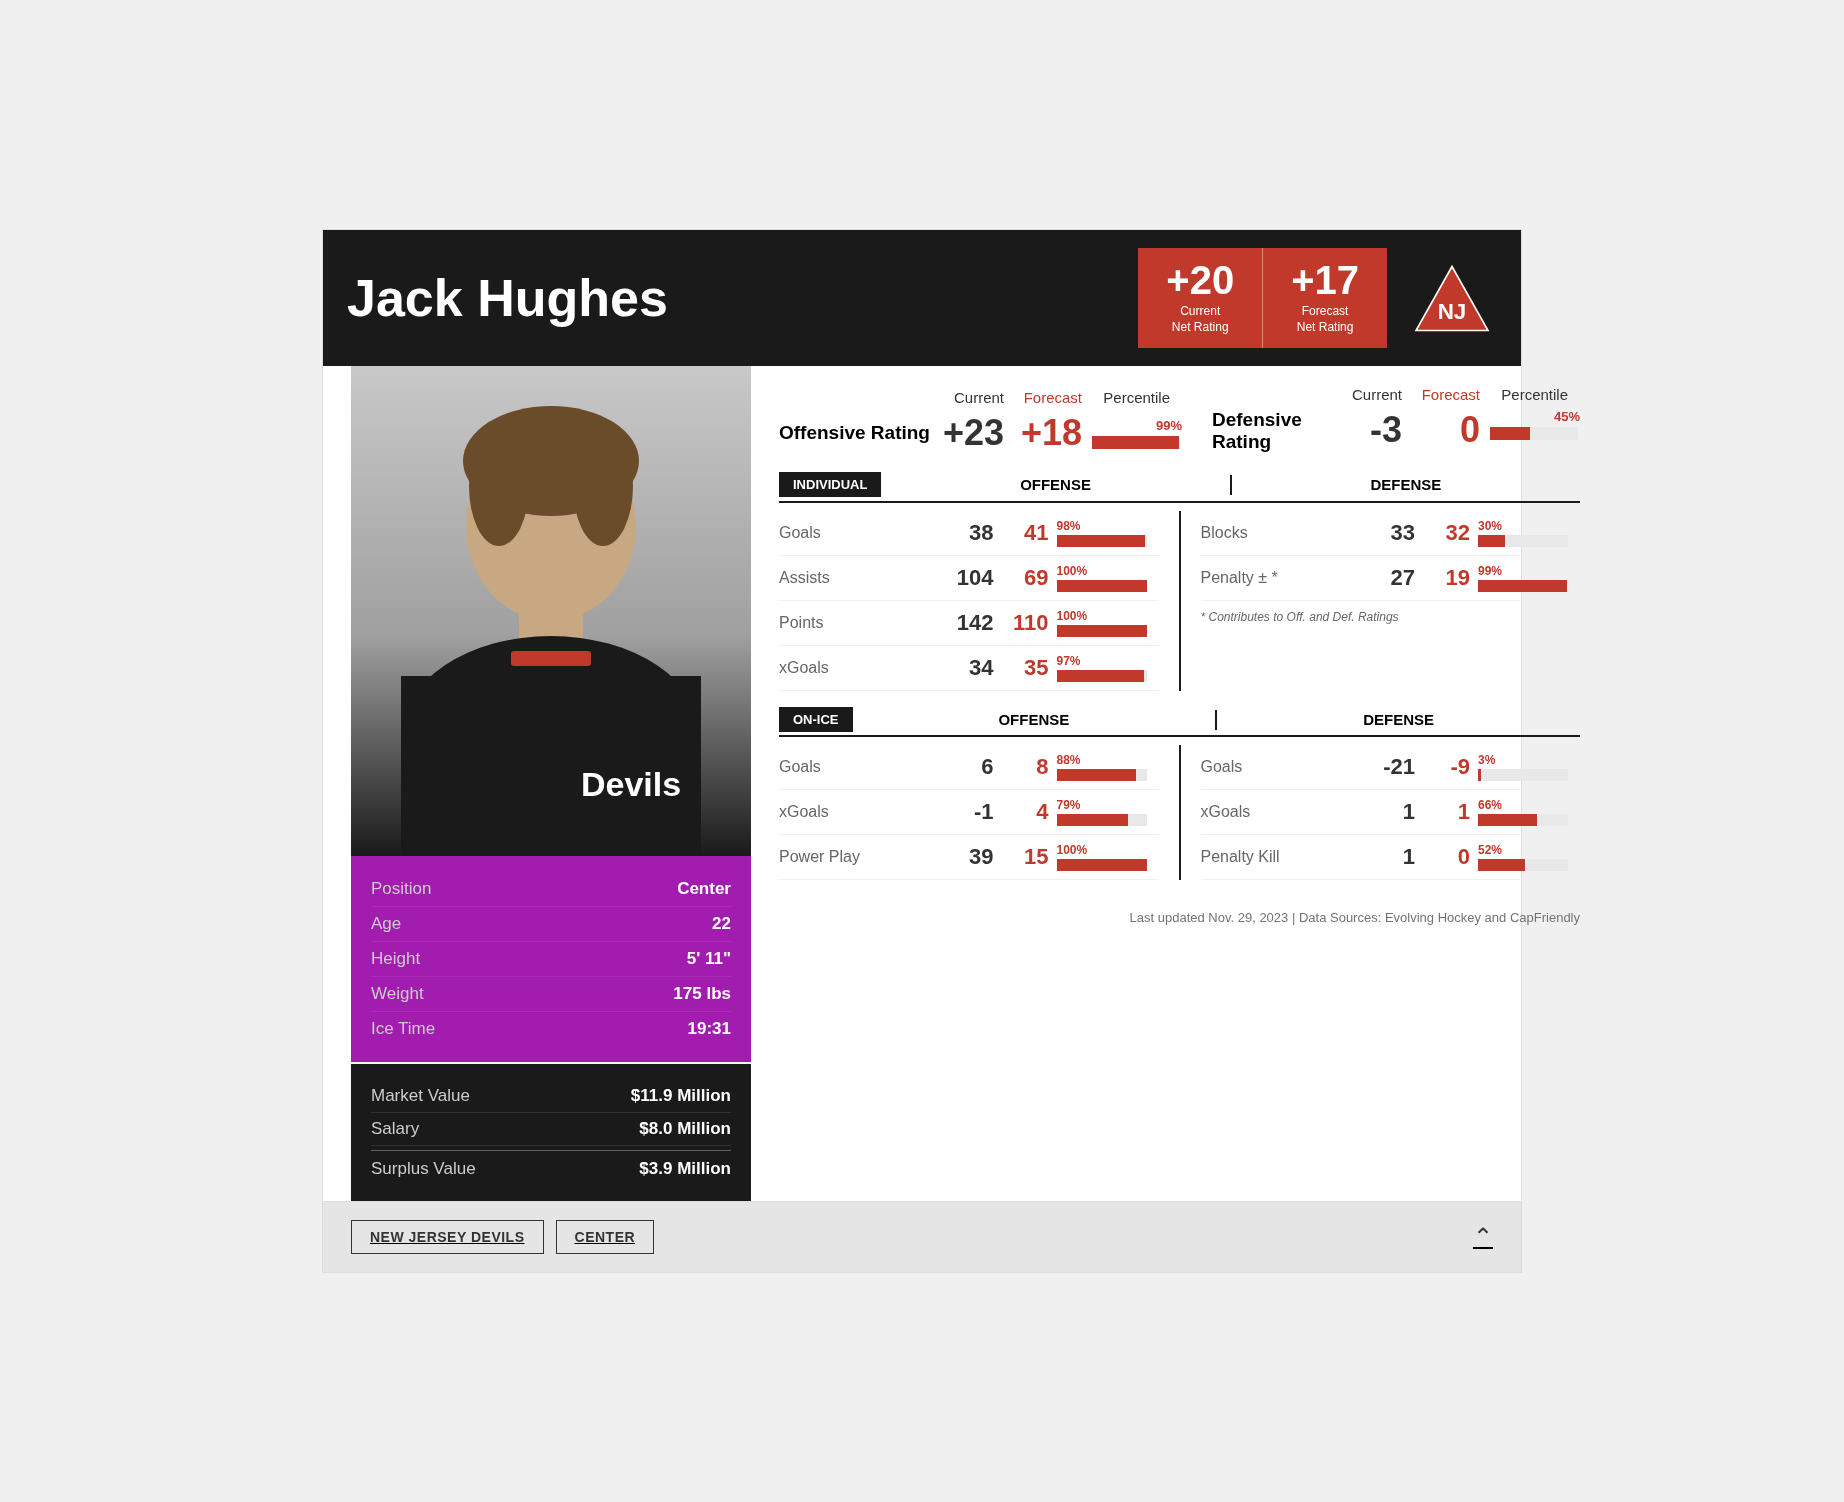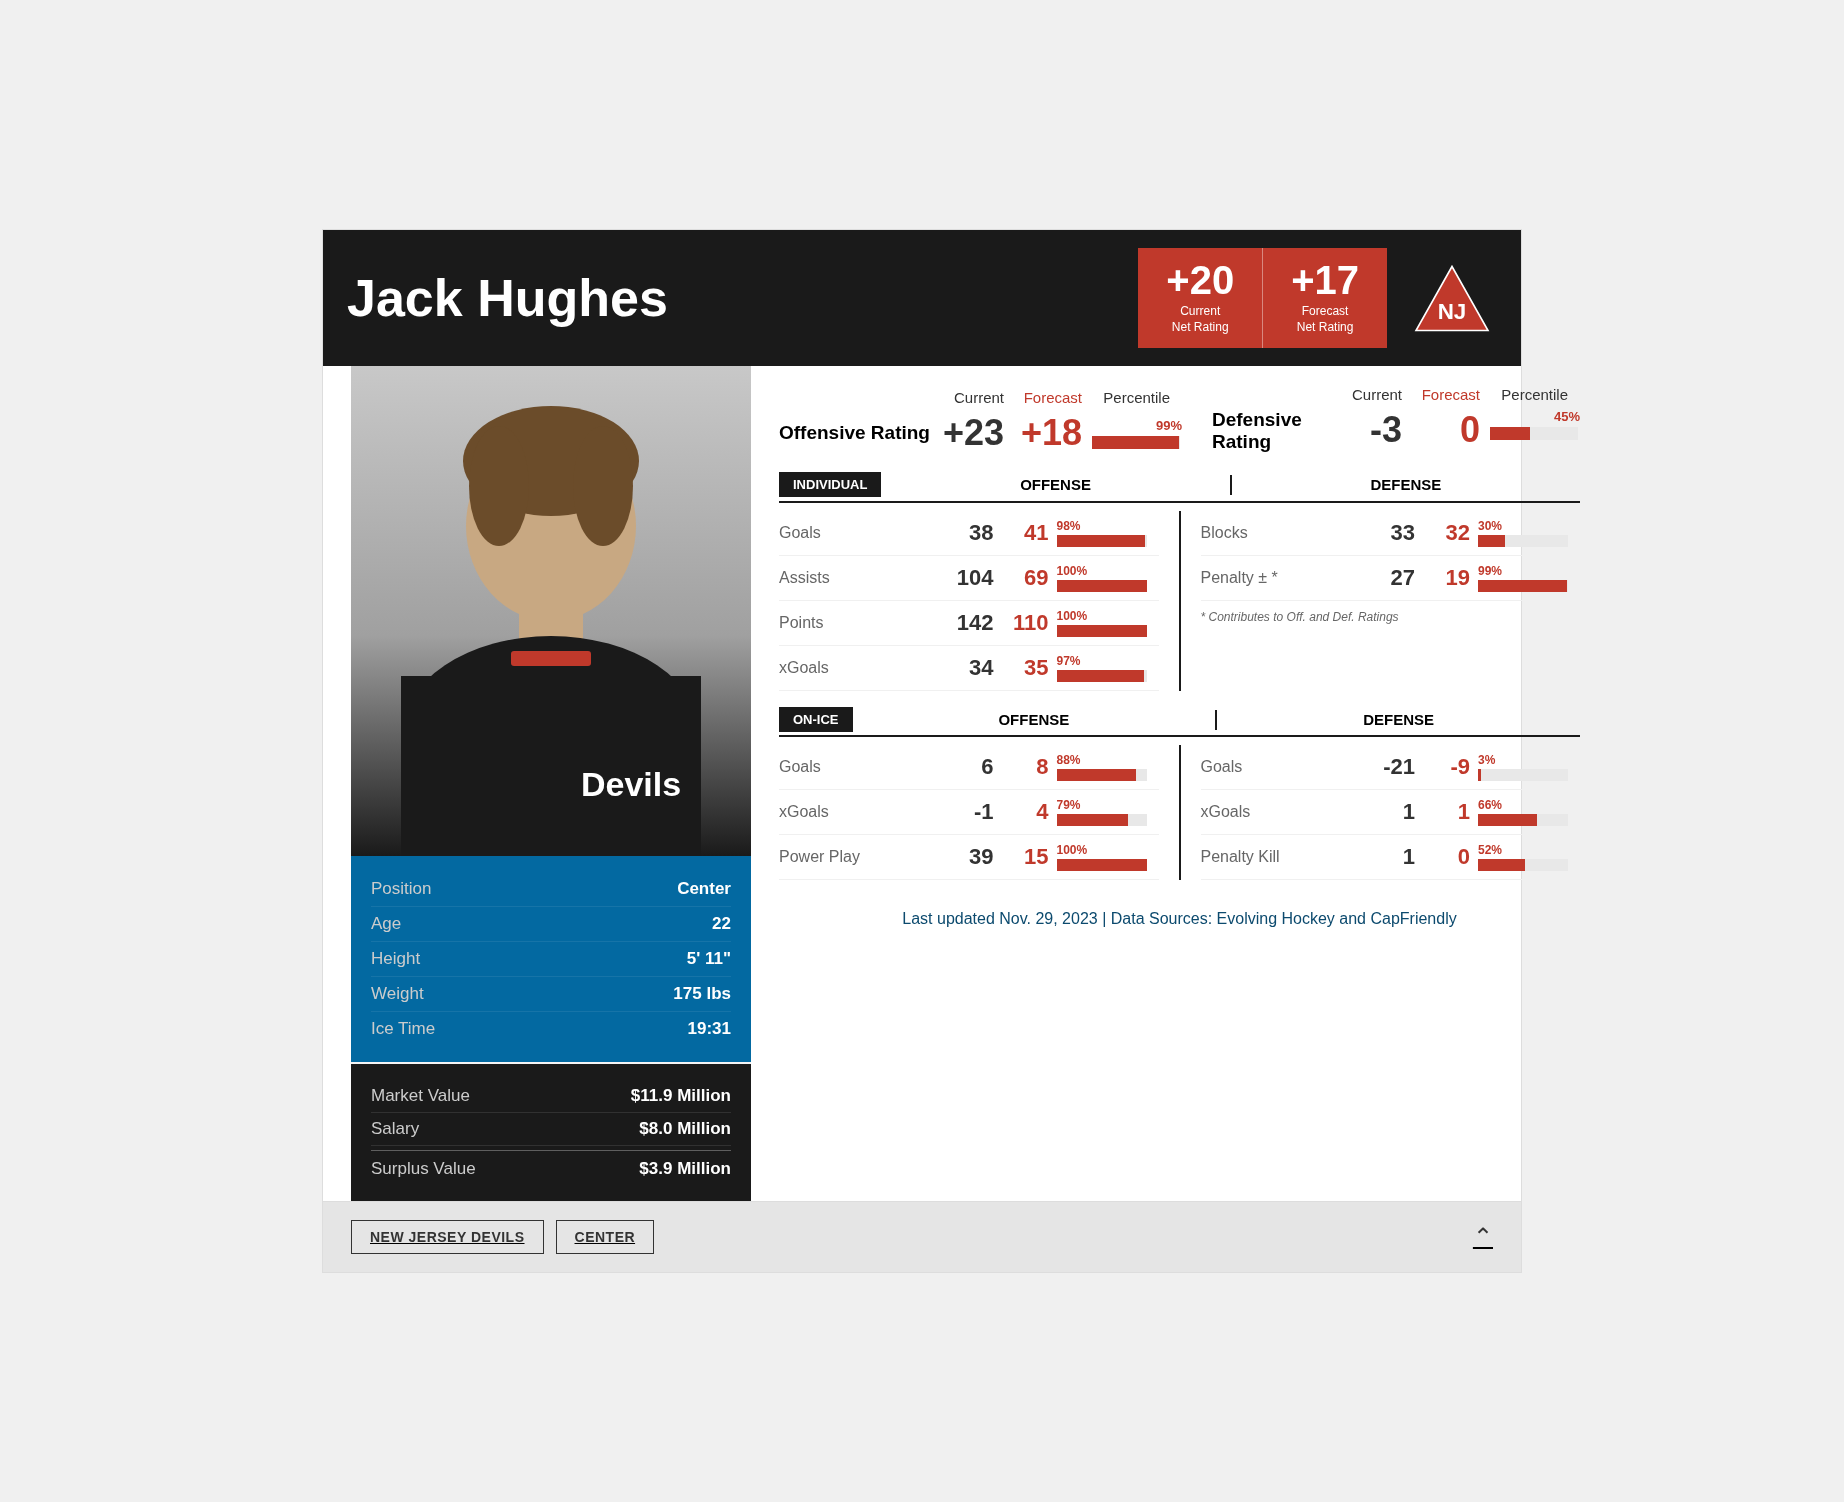--- a/index.html
+++ b/index.html
@@ -14,21 +14,21 @@
     .rating-block.divider { border-left: 1px solid rgba(255,255,255,0.4); }
     .rating-value { font-size: 40px; font-weight: bold; line-height: 1; }
     .rating-label { font-size: 12px; line-height: 1.3; margin-top: 4px; }
     .team-logo { width: 90px; height: 80px; display: flex; align-items: center; justify-content: center; }
     .nj-logo { width: 80px; height: 75px; }
 
     
     .main { display: flex; gap: 0; }
     .left-panel { width: 400px; min-width: 400px; background: #f5f5f5; position: relative; margin-left: 28px; }
     .player-photo-placeholder { width: 100%; height: 490px; background: linear-gradient(to bottom, #d0d0d0 50%, #1a1a1a 50%); position: relative; }
-    .player-info { background: #0369a1; color: #fff; padding: 16px 20px; }
+    .player-info { background: #a21caf; color: #fff; padding: 16px 20px; }
     .info-row { display: flex; justify-content: space-between; padding: 7px 0; font-size: 17px; border-bottom: 1px solid rgba(255,255,255,0.08); }
     .info-row:last-child { border-bottom: none; }
     .info-label { color: #ccc; }
     .info-value { font-weight: bold; color: #fff; }
     .financial-info { background: #1a1a1a; color: #fff; padding: 16px 20px; margin-top: 2px; }
     .fin-row { display: flex; justify-content: space-between; padding: 6px 0; font-size: 17px; border-bottom: 1px solid rgba(255,255,255,0.1); }
     .fin-row:last-child { border-bottom: none; }
     .fin-label { color: #ccc; }
     .fin-value { font-weight: bold; color: #fff; }
 
@@ -38,21 +38,21 @@
     .stat-row { display: flex; align-items: center; justify-content: center; padding: 8px 0; border-bottom: 1px solid #f0f0f0; }
     .stat-name { font-size: 16px; color: #666; flex: 1; }
     .stat-current { font-size: 22px; font-weight: bold; color: #333; width: 55px; text-align: right; }
     .stat-forecast { font-size: 22px; font-weight: bold; color: #c0392b; width: 55px; text-align: right; }
     .stat-pct-block { width: 110px; display: flex; flex-direction: column; align-items: flex-start; padding-left: 8px; }
     .stat-pct-text { font-size: 12px; color: #c0392b; font-weight: bold; }
     .stat-pct-bar { height: 12px; background: #e8e8e8; width: 90px; margin-top: 2px; }
     .stat-pct-fill { height: 100%; background: #c0392b; }
 
     .footnote { font-size: 12px; color: #666; margin-top: 4px; font-style: italic; }
-    .last-updated { font-size: 16px; color: #0c4a6e; text-align: center; margin-top: 20px; padding-top: 10px; }
+    .last-updated { font-size: 13px; color: #737373; text-align: right; margin-top: 20px; padding-top: 10px; }
 
     
     .footer { background: #e5e5e5; border-top: 1px solid #ddd; display: flex; align-items: center; justify-content: space-between; padding: 18px 28px; text-decoration: underline; }
     .footer-tags { display: flex; gap: 12px; }
     .footer-tag { border: 1px solid #333; padding: 8px 18px; font-size: 14px; font-weight: bold; color: #333; letter-spacing: 0.5px; }
     .footer-chevron { font-size: 24px; color: #333; cursor: pointer; }
 
     
   </style>
 </head>

